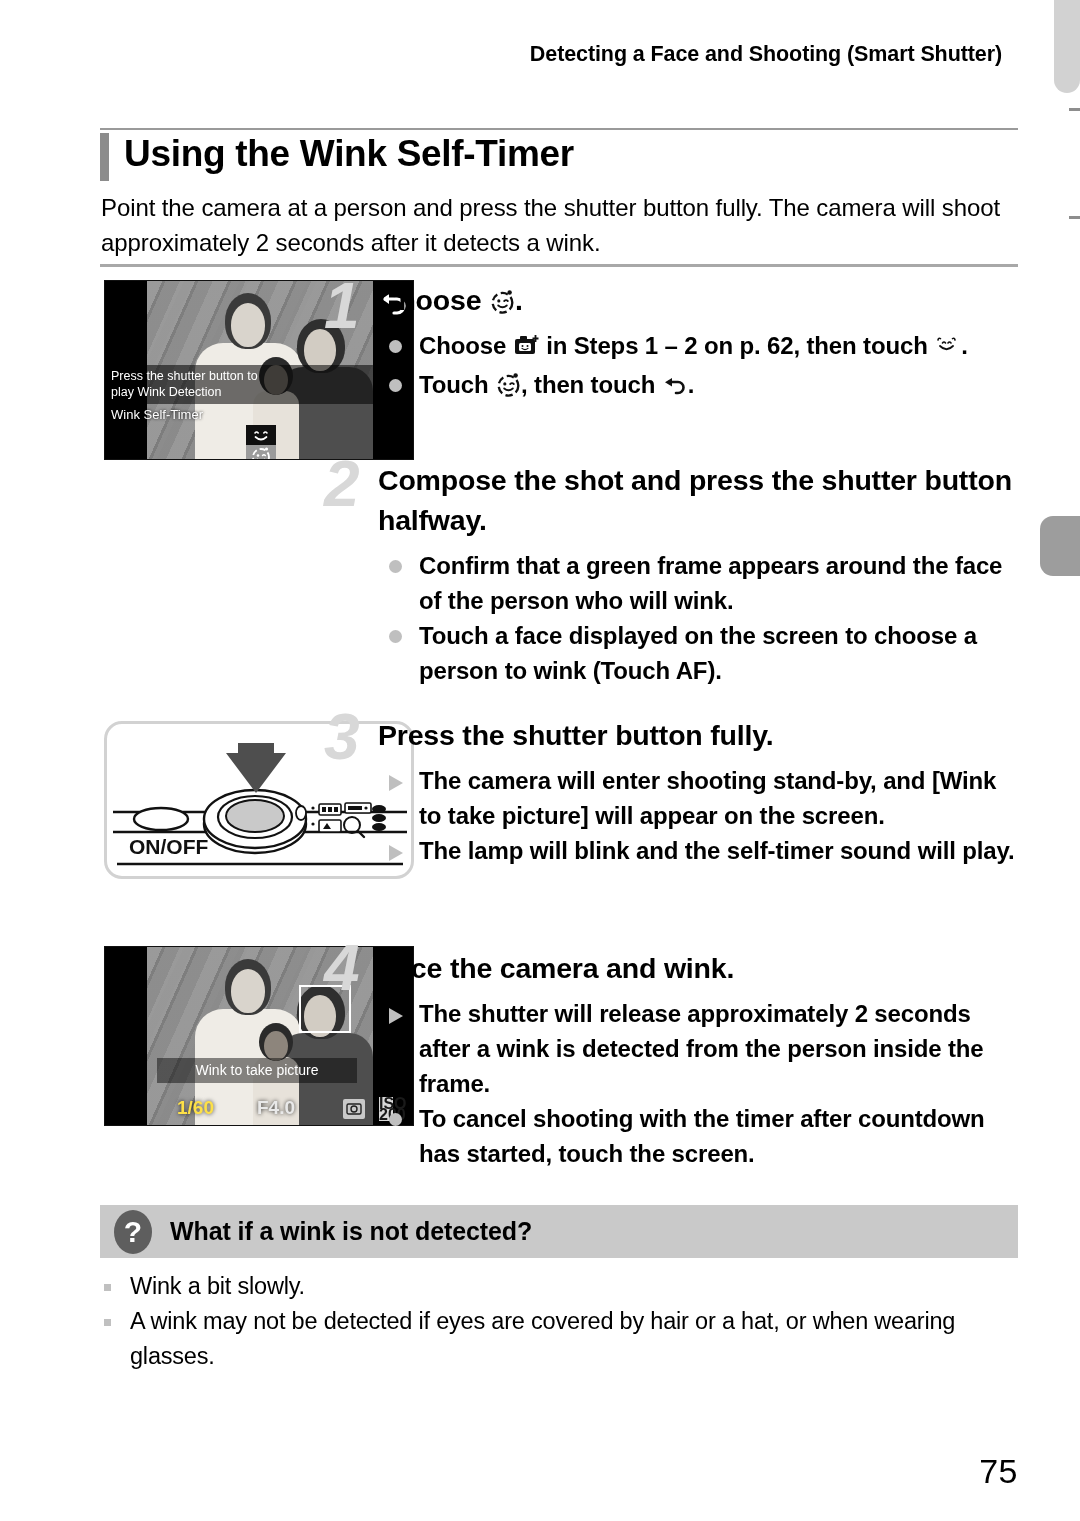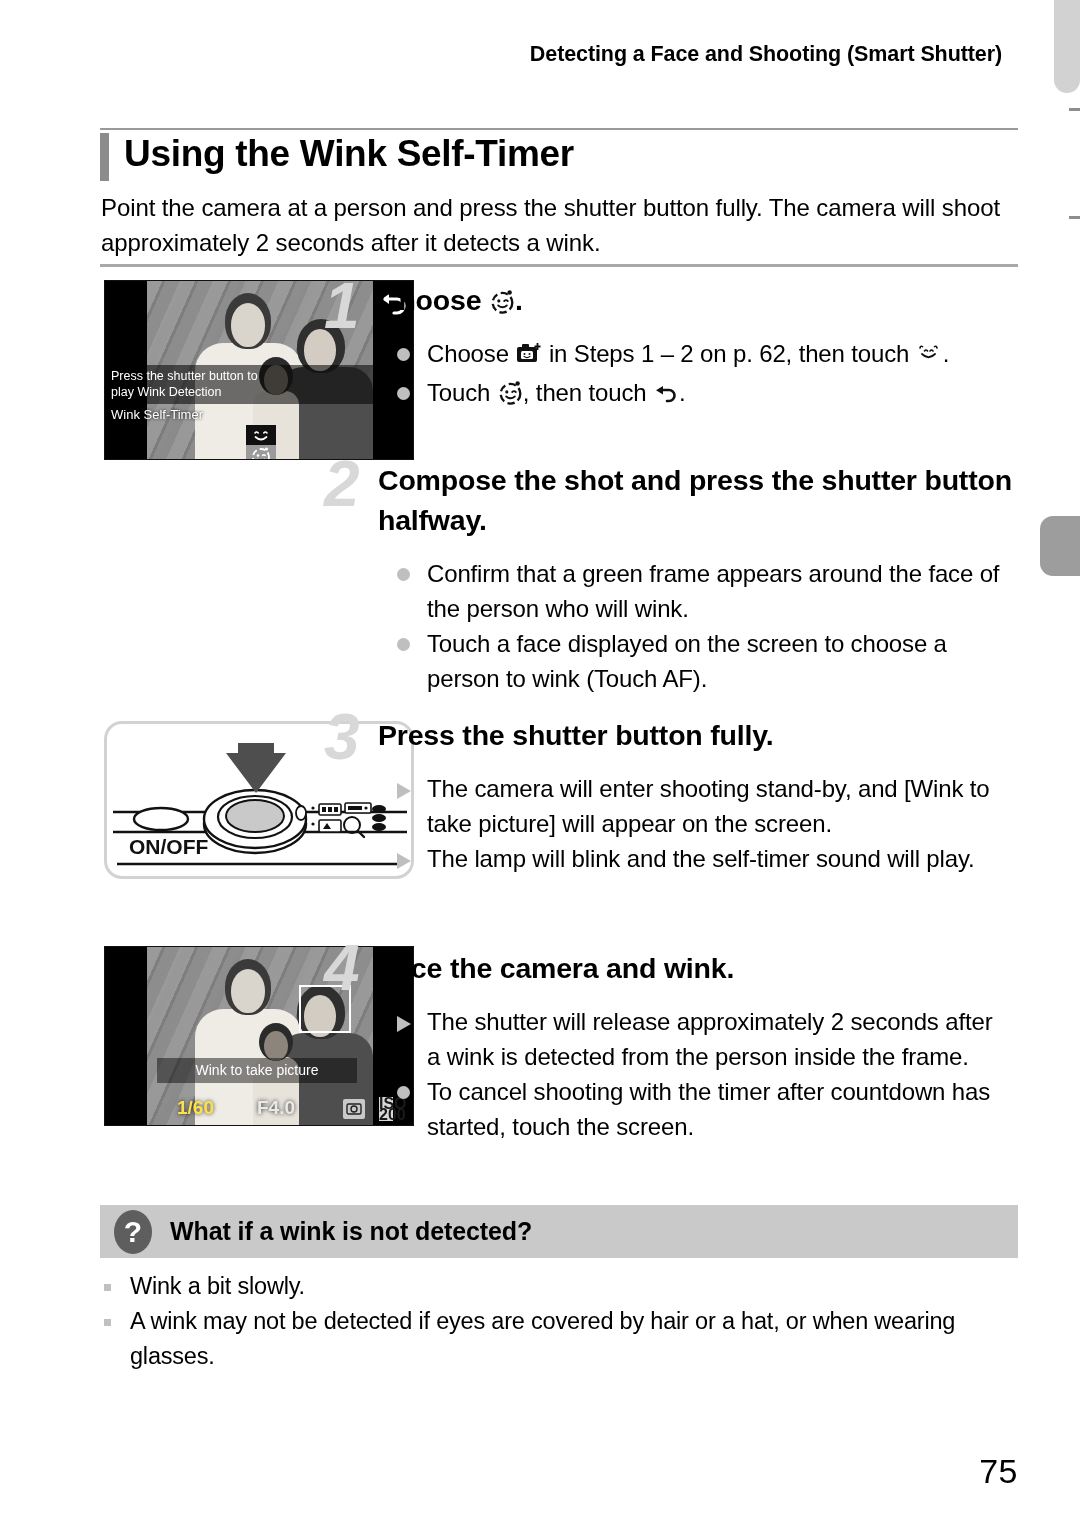--- a/index.html
+++ b/index.html
@@ -141,23 +141,24 @@
     user-select: none;
   }
   .step-title {
     font-size: 28.5px;
     font-weight: bold;
     line-height: 40px;
     letter-spacing: -0.2px;
     margin: 0 0 3px 0;
   }
   .bullets {
-    margin: 16px;
+    margin: 8px;
     padding: 0;
     list-style: none;
+    font-weight: bold;
   }
   .bullets li {
     position: relative;
     padding-left: 33px;
     font-size: 24px;
     line-height: 35px;
     letter-spacing: -0.15px;
     margin-bottom: 0;
   }
   .bullets li .mk {

